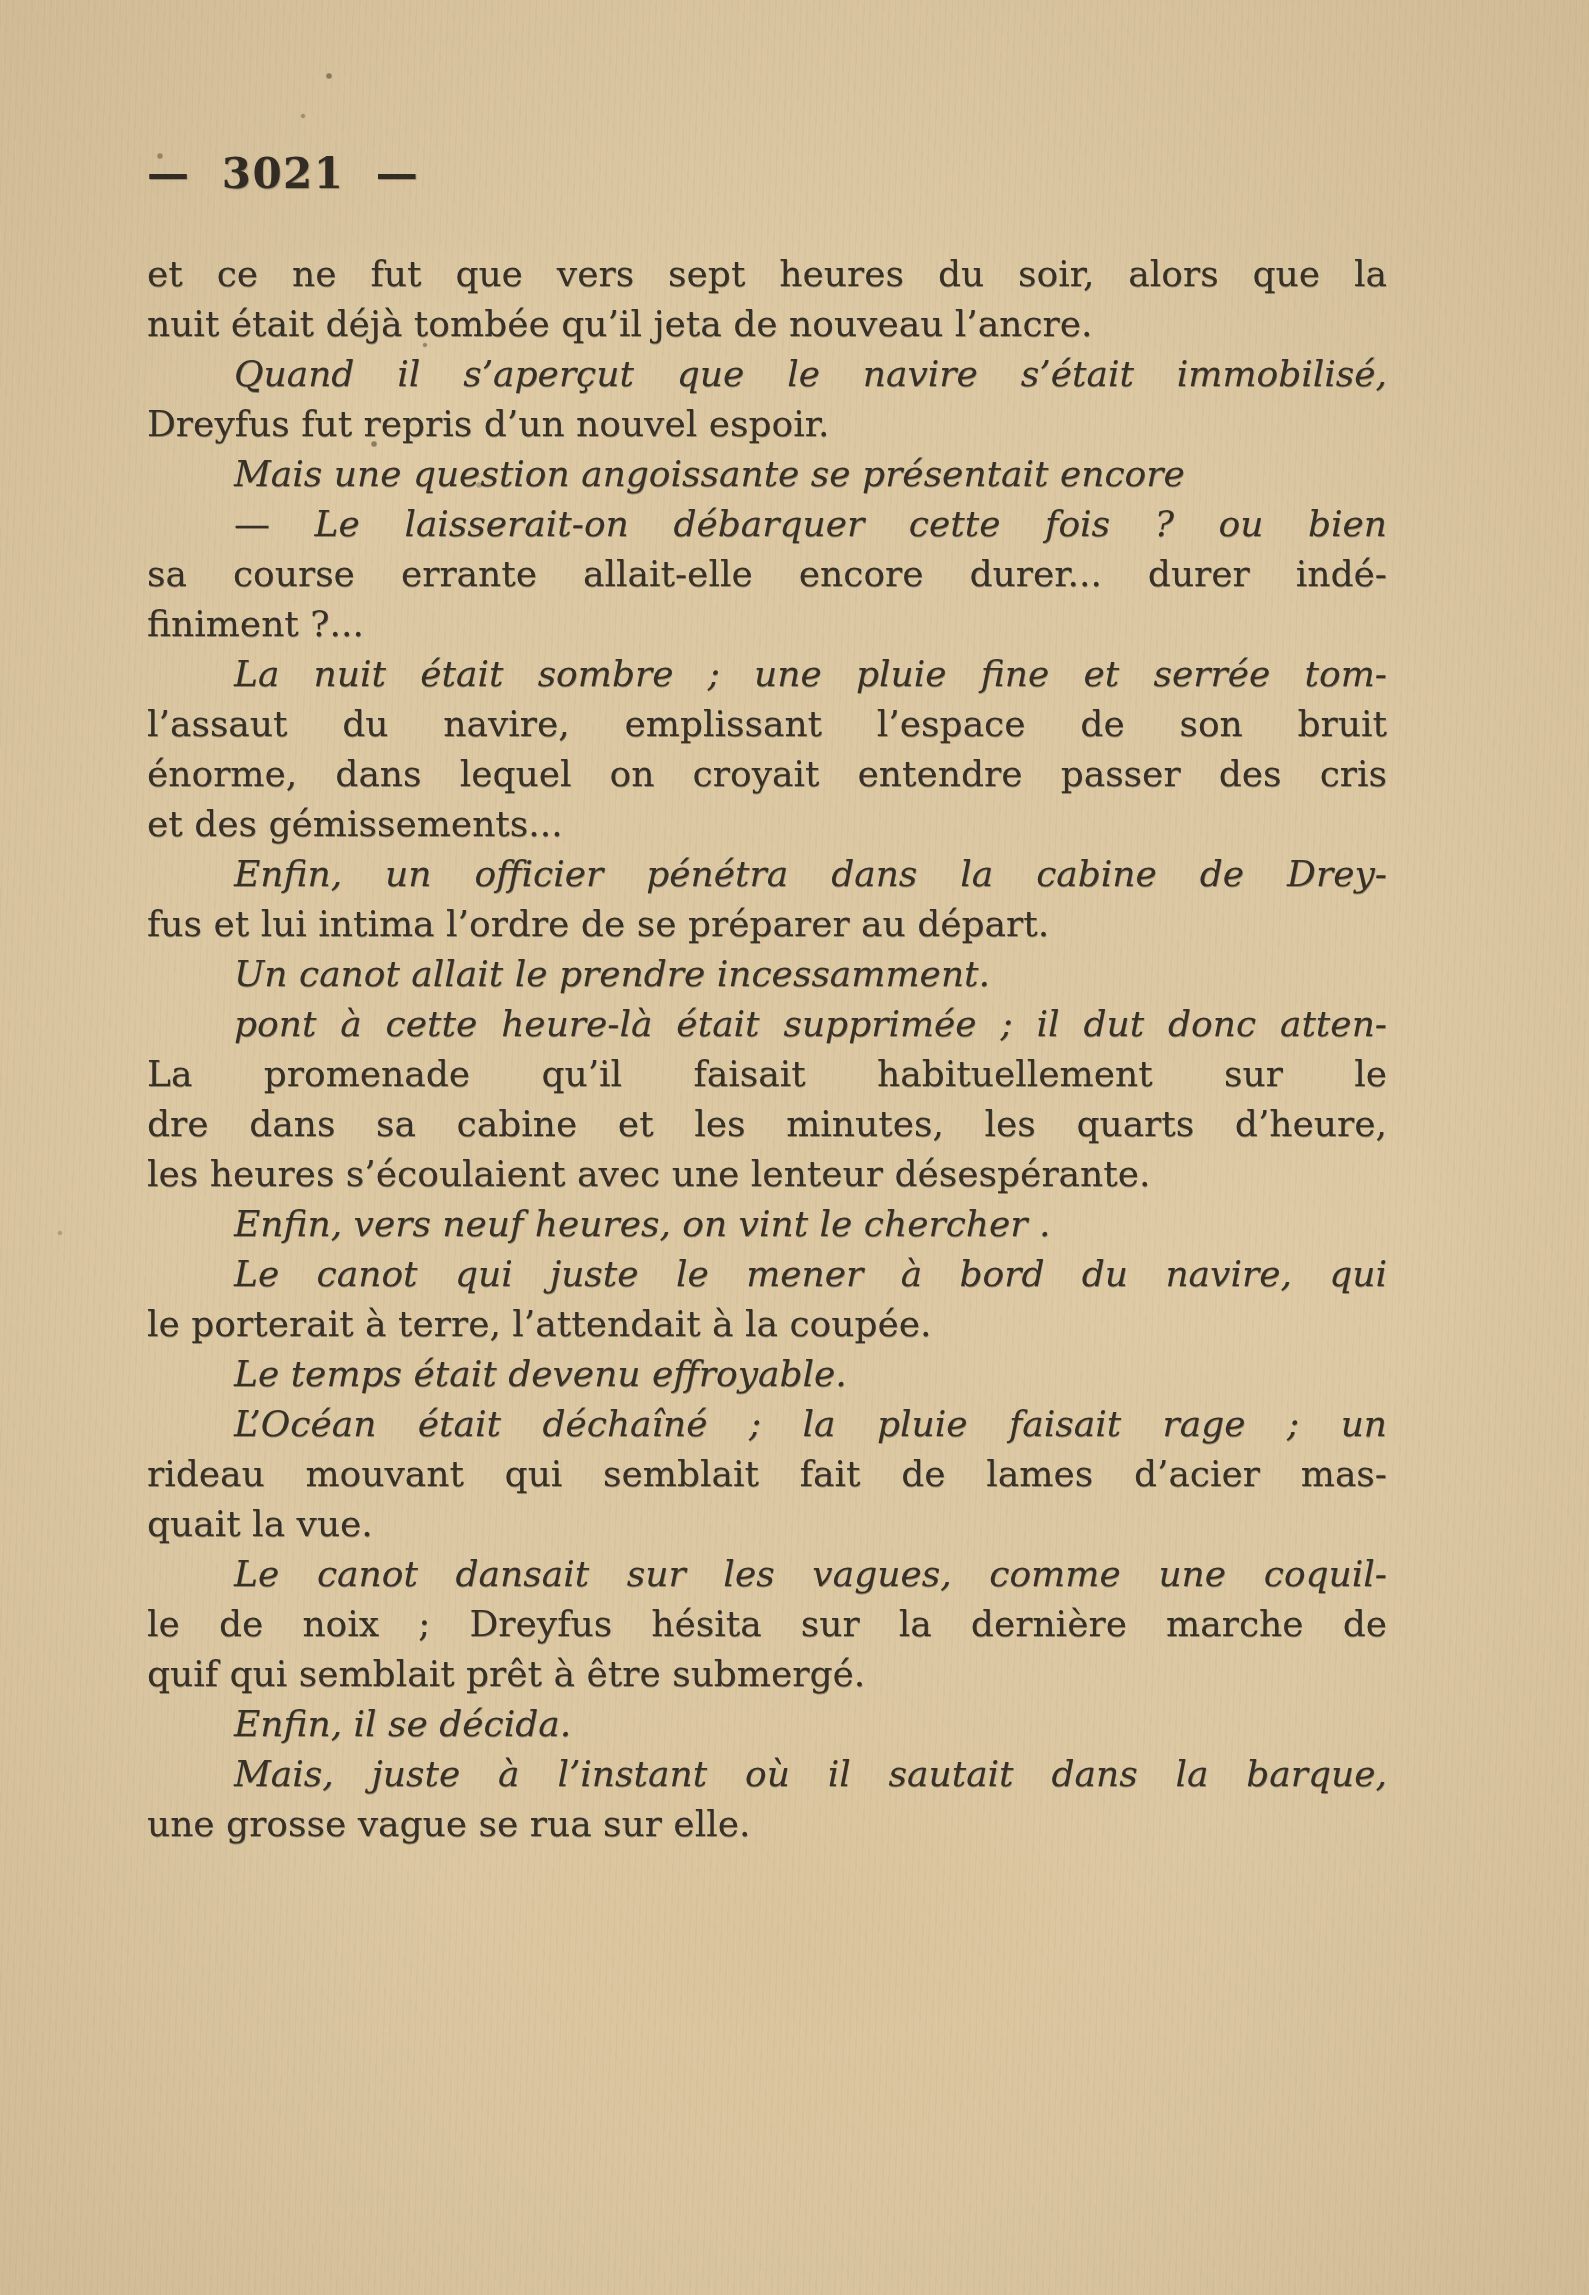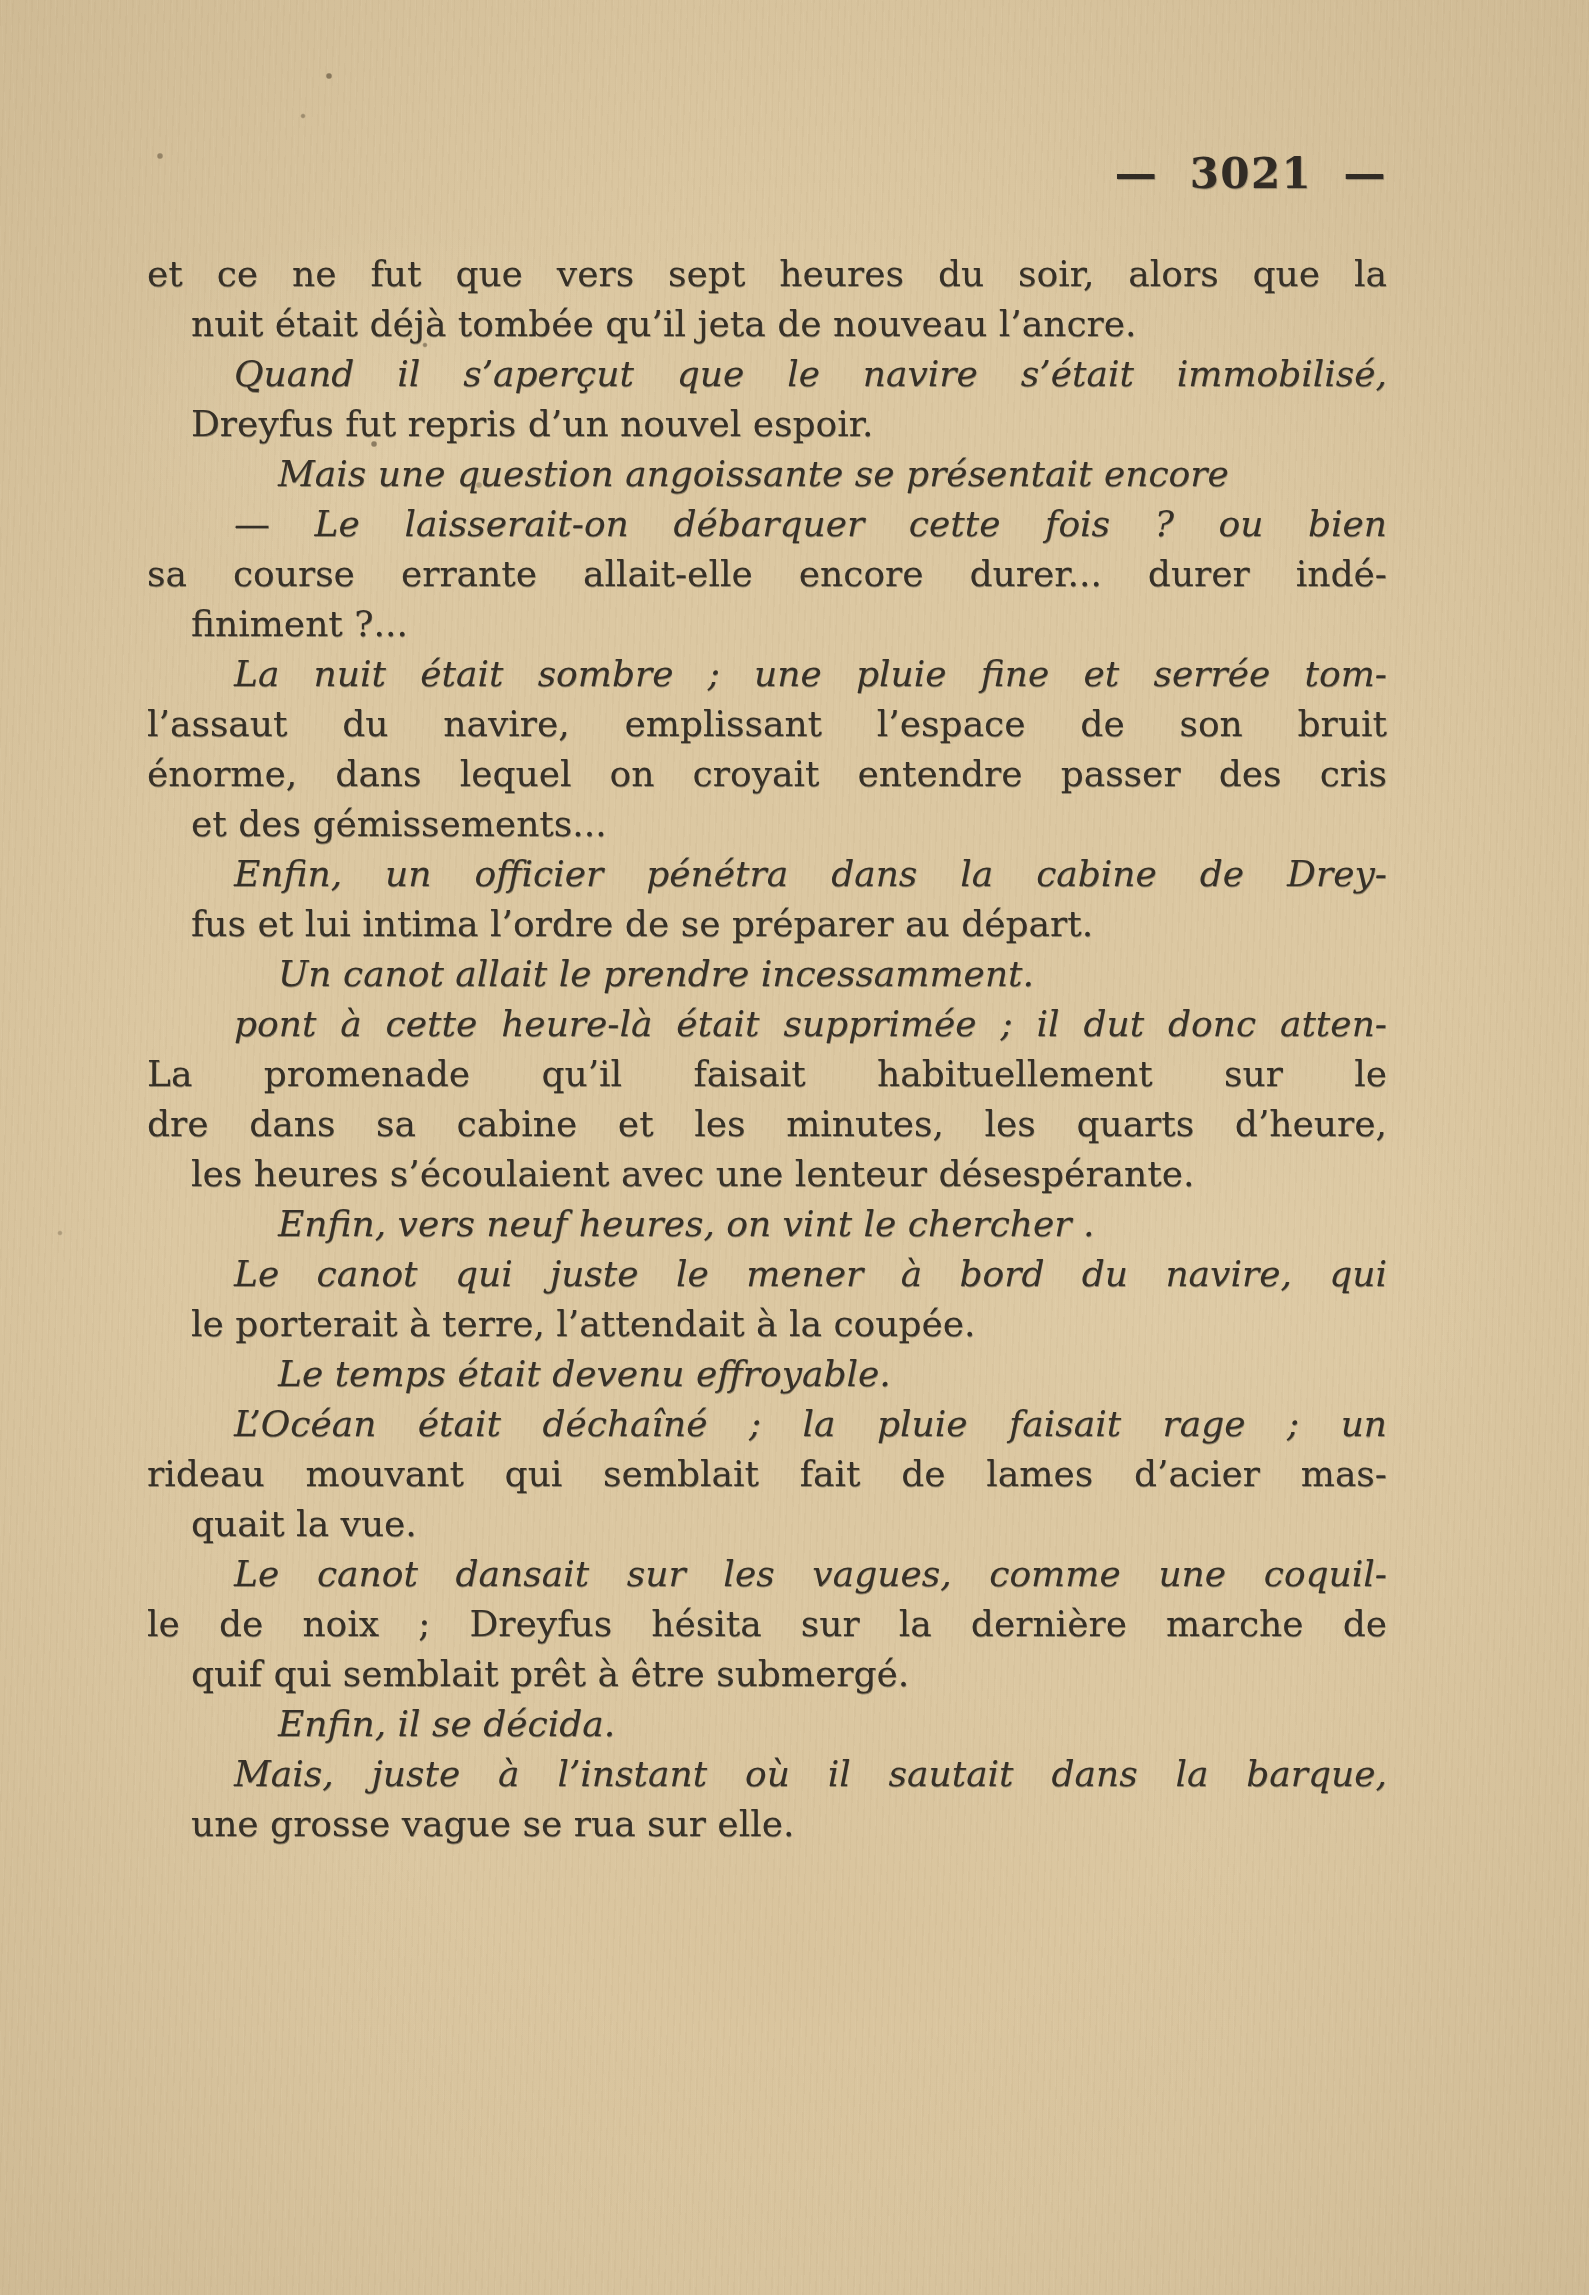--- a/index.html
+++ b/index.html
@@ -39,21 +39,21 @@
         rgba(239,226,196,0.07) 0px, rgba(239,226,196,0.07) 0.7px,
         rgba(0,0,0,0) 0.7px, rgba(0,0,0,0) 9px),
       
       radial-gradient(ellipse at 50% 50%, rgba(0,0,0,0) 55%, rgba(120,95,58,0.13) 100%);
   }
   .page-number {
     position: absolute;
     top: 149px;
     left: 147px;
     width: 1240px;
-    text-align: right;
+    text-align: left;
     font-size: 42px;
     font-weight: bold;
     color: #322c25;
     word-spacing: 15.4px;
     letter-spacing: 1.4px;
     text-shadow: 0.7px 0.7px 0.7px rgba(50,44,37,0.35);
   }
   .text-block {
     position: absolute;
     top: 249px;
@@ -69,21 +69,20 @@
     padding: 0;
   }
   .line {
     display: block;
     text-align: justify;
     text-align-last: justify;
     white-space: normal;
   }
   .para .line:last-child {
     text-align-last: left;
-    margin-left: 44px;
   }
   .para.indent .line:first-child {
     text-indent: 87px;
     font-style: italic;
   }
 </style>
 </head>
 <body>
 
 <div class="page">

